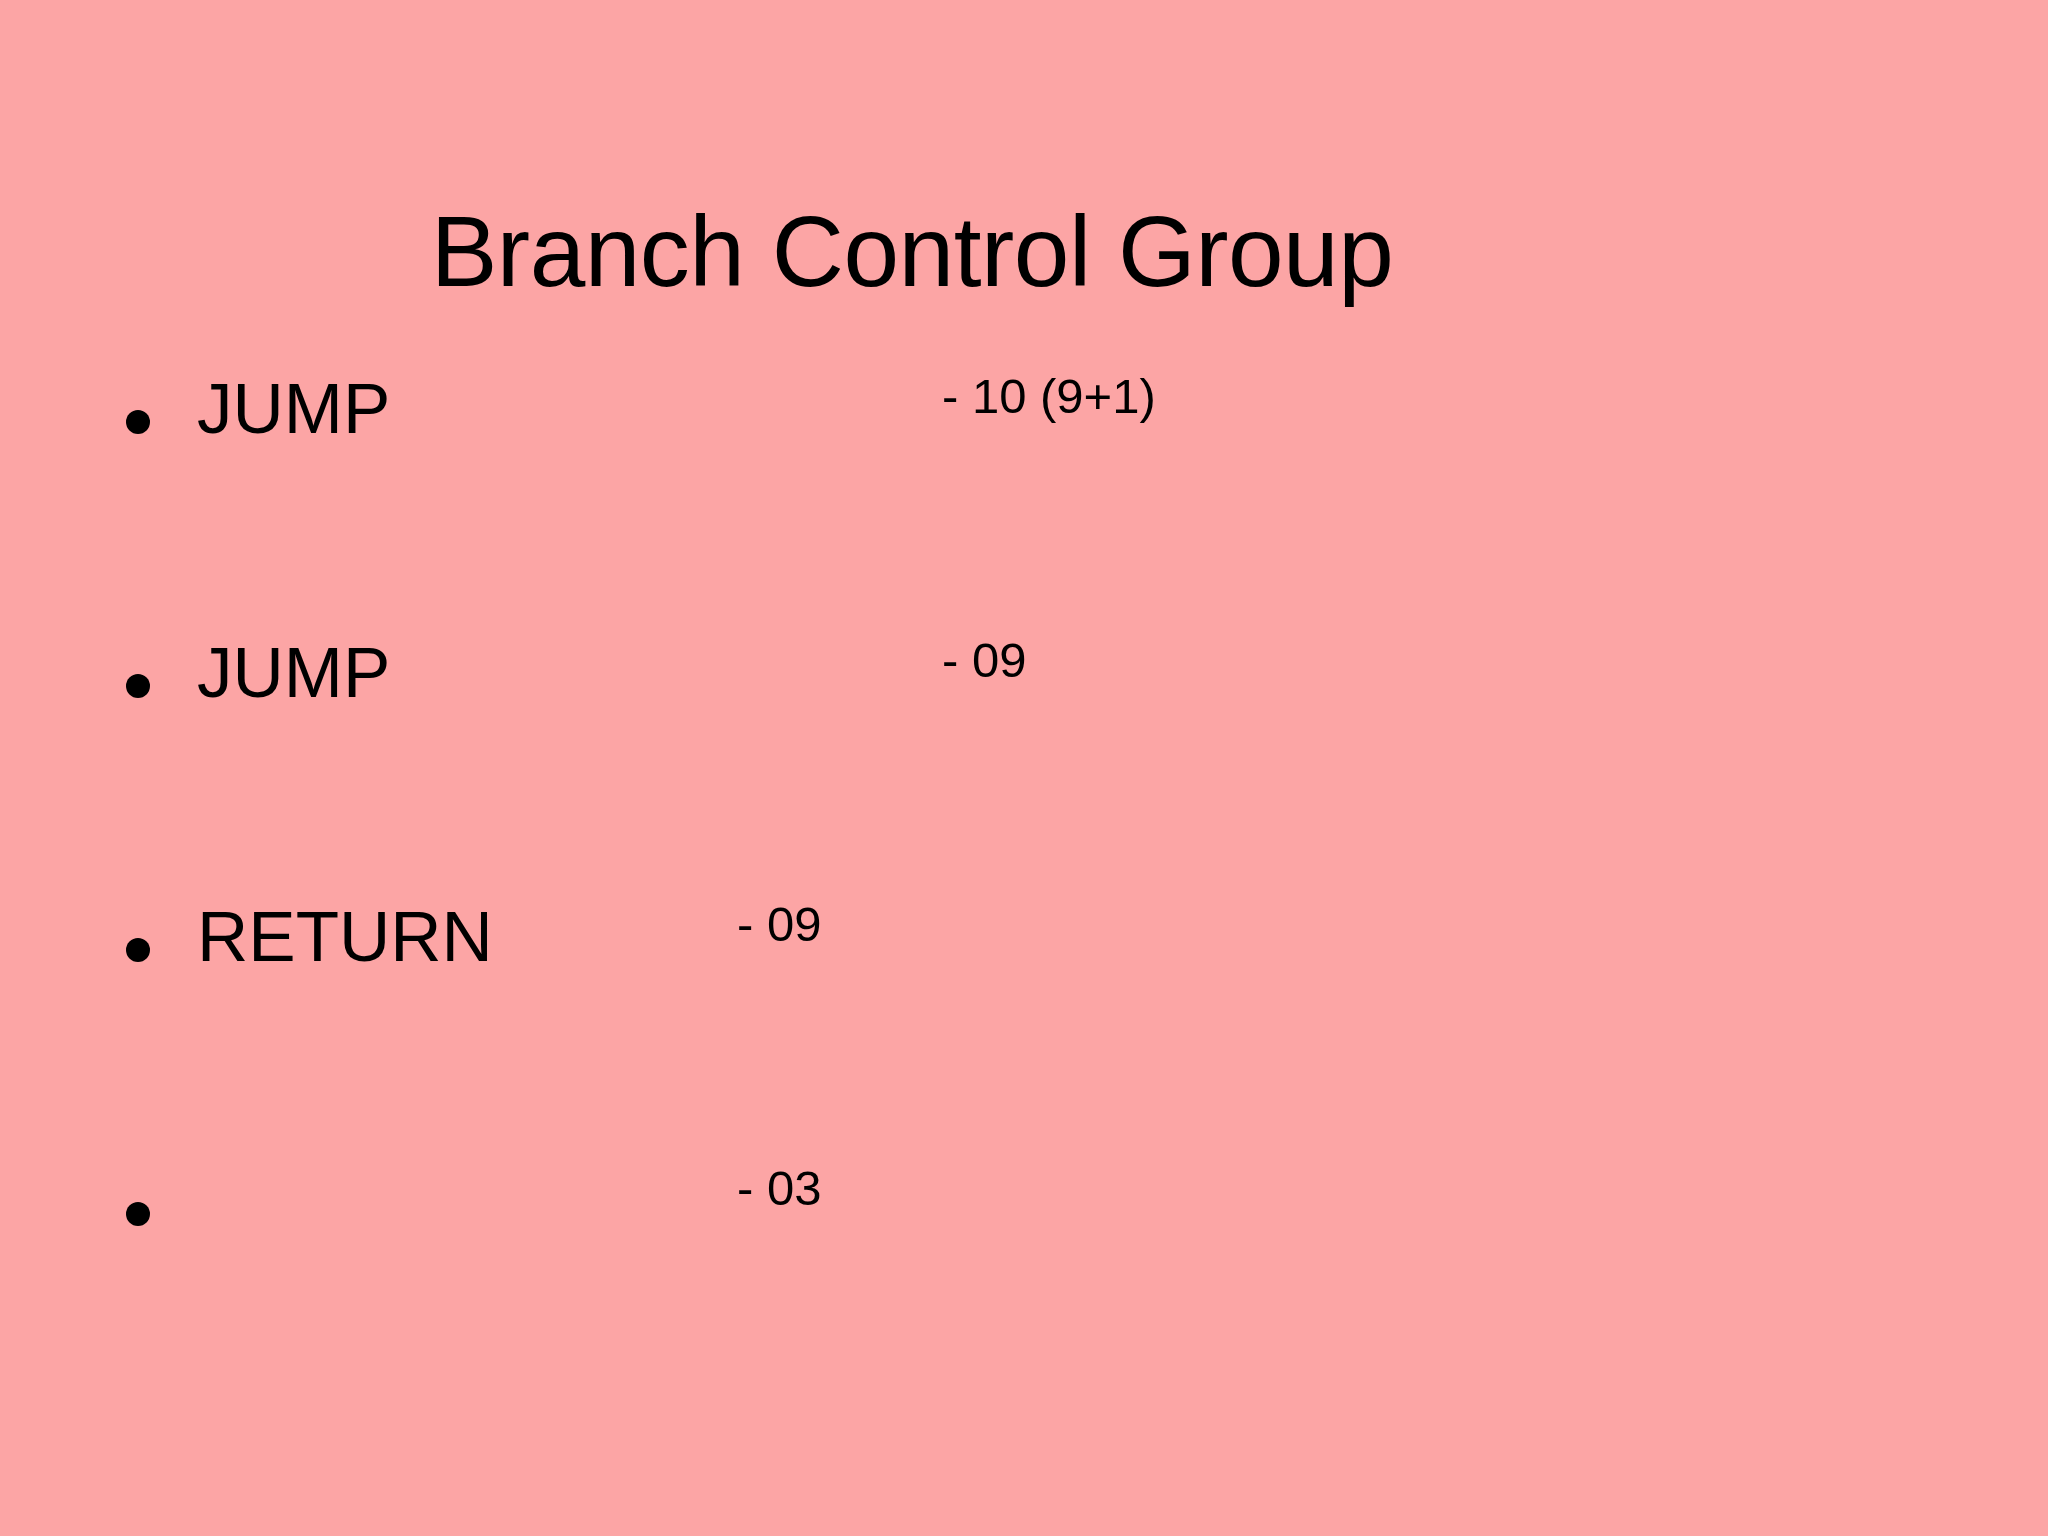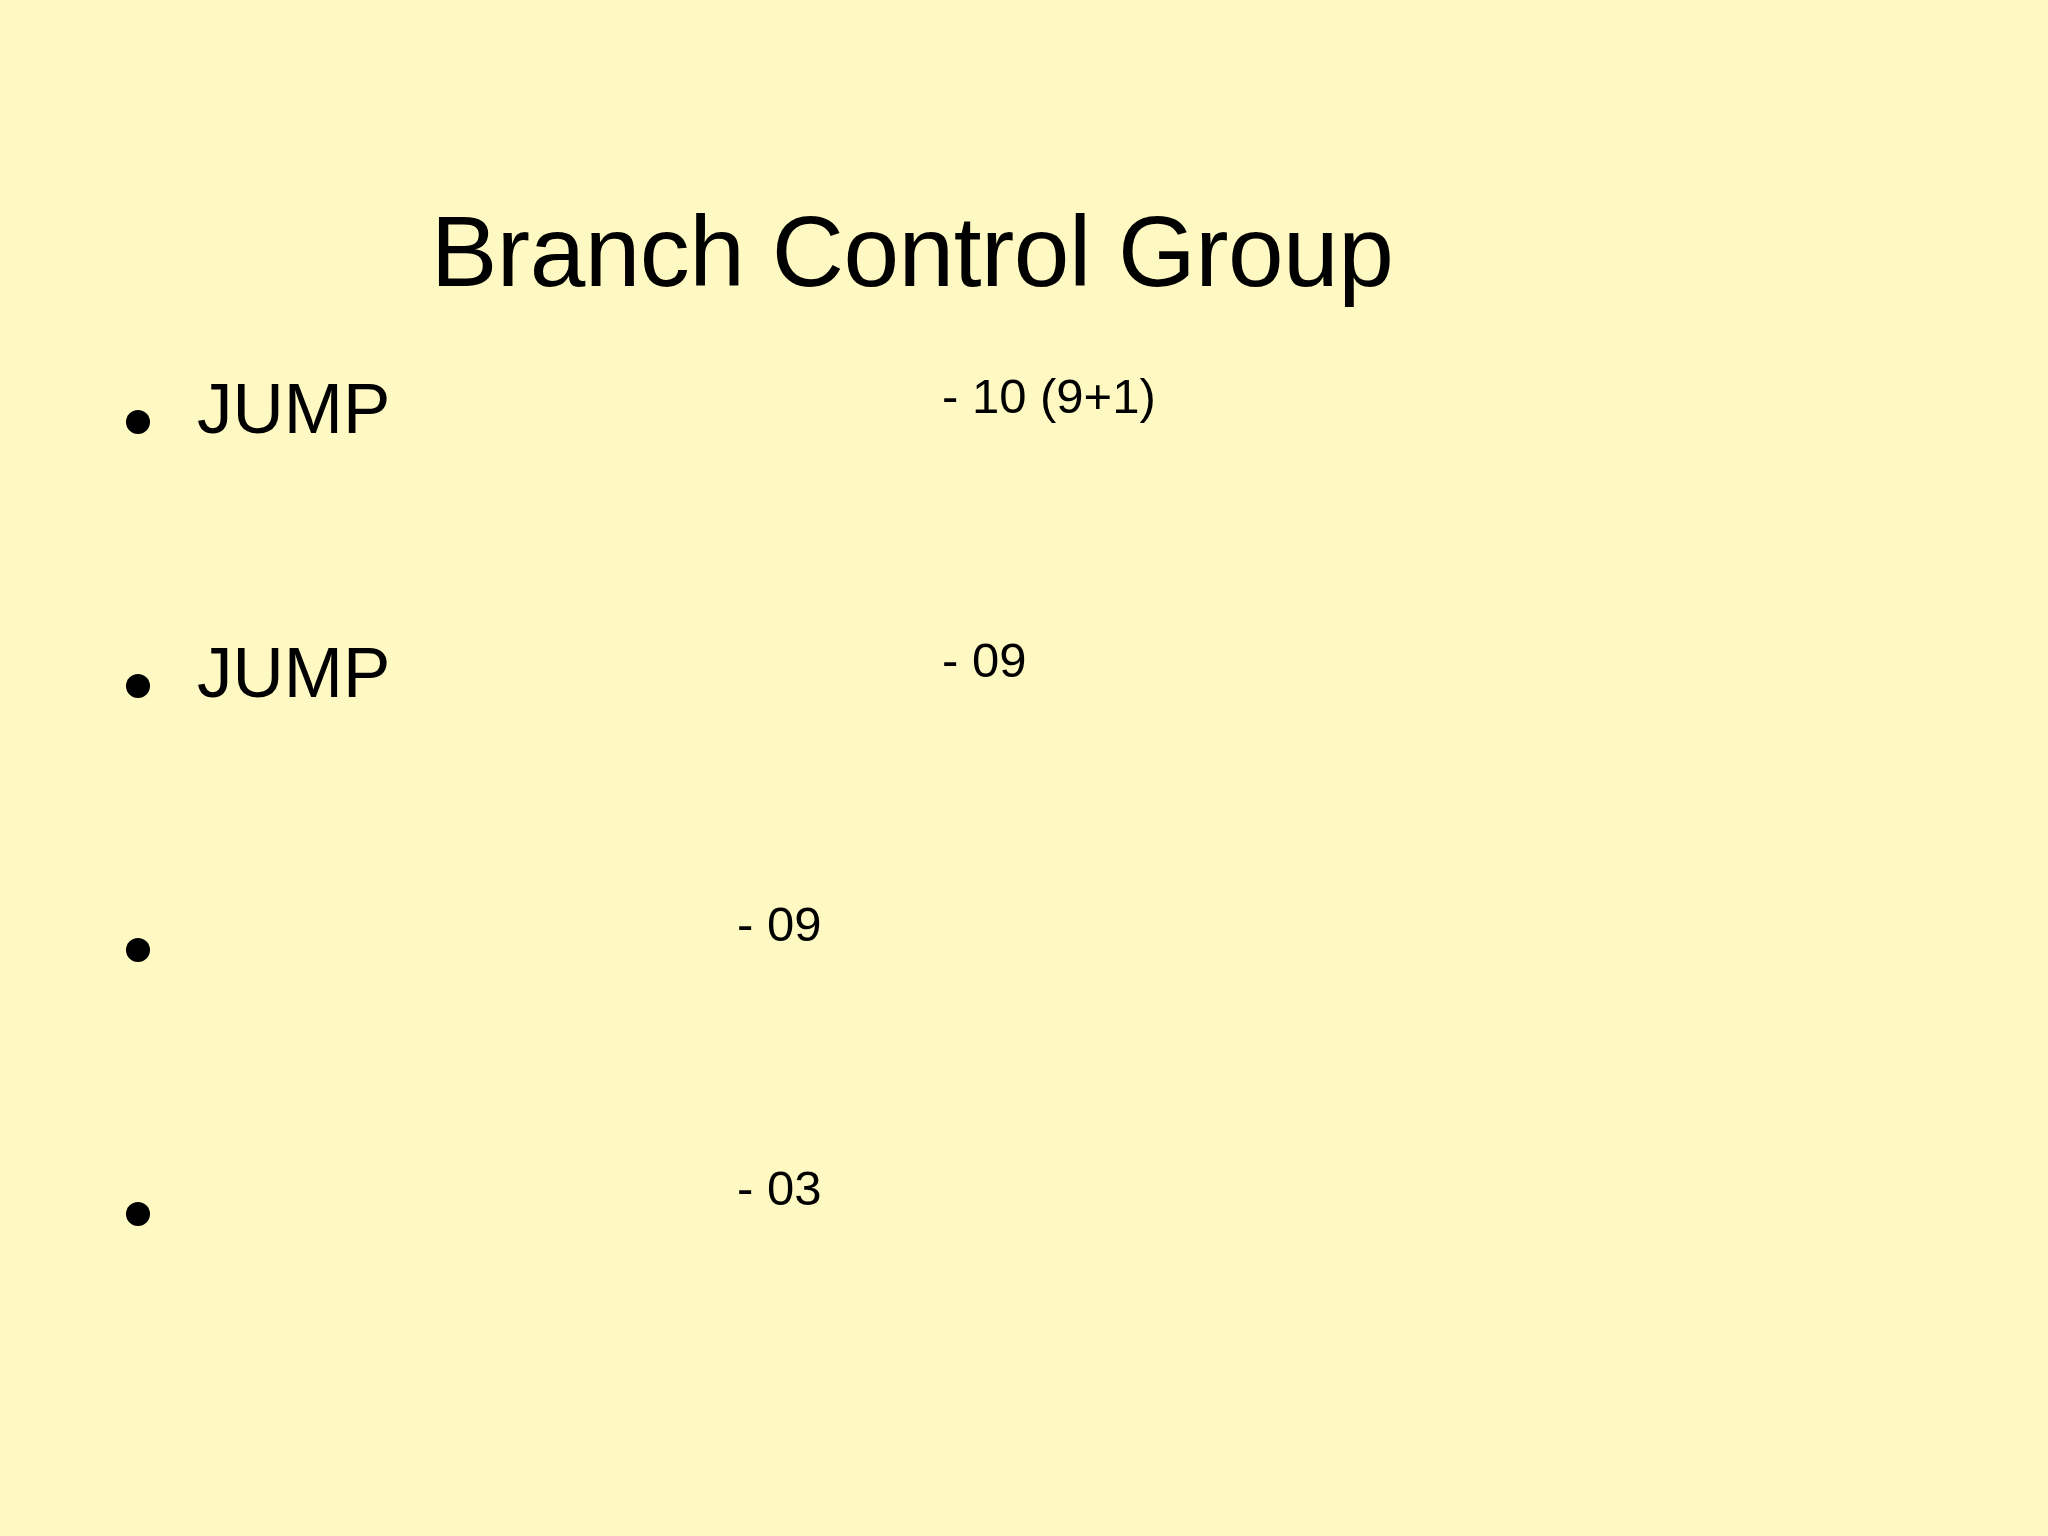--- a/index.html
+++ b/index.html
@@ -9,21 +9,21 @@
     background: #ffffff;
   }
   body {
     font-family: "Liberation Sans", sans-serif;
     color: #000000;
   }
   #slide {
     position: relative;
     width: 2048px;
     height: 1536px;
-    background: #fef9c3;
+    background: #fca5a5;
     overflow: hidden;
   }
   #slide-title {
     position: absolute;
     left: 0;
     top: 128px;
     width: 1824px;
     text-align: center;
     font-size: 100px;
     line-height: 1.12;
@@ -94,20 +94,21 @@
     </li>
 
     <li class="bullet-row">
       <span class="bullet-marker"></span>
       <span class="bullet-label">JUMP</span>
       <span class="bullet-value col-far">- 09</span>
     </li>
 
     <li class="bullet-row">
       <span class="bullet-marker"></span>
+      <span class="bullet-label">RETURN</span>
       <span class="bullet-value col-near">- 09</span>
     </li>
 
     <li class="bullet-row">
       <span class="bullet-marker"></span>
       <span class="bullet-value col-near">- 03</span>
     </li>
 
   </ul>
 

